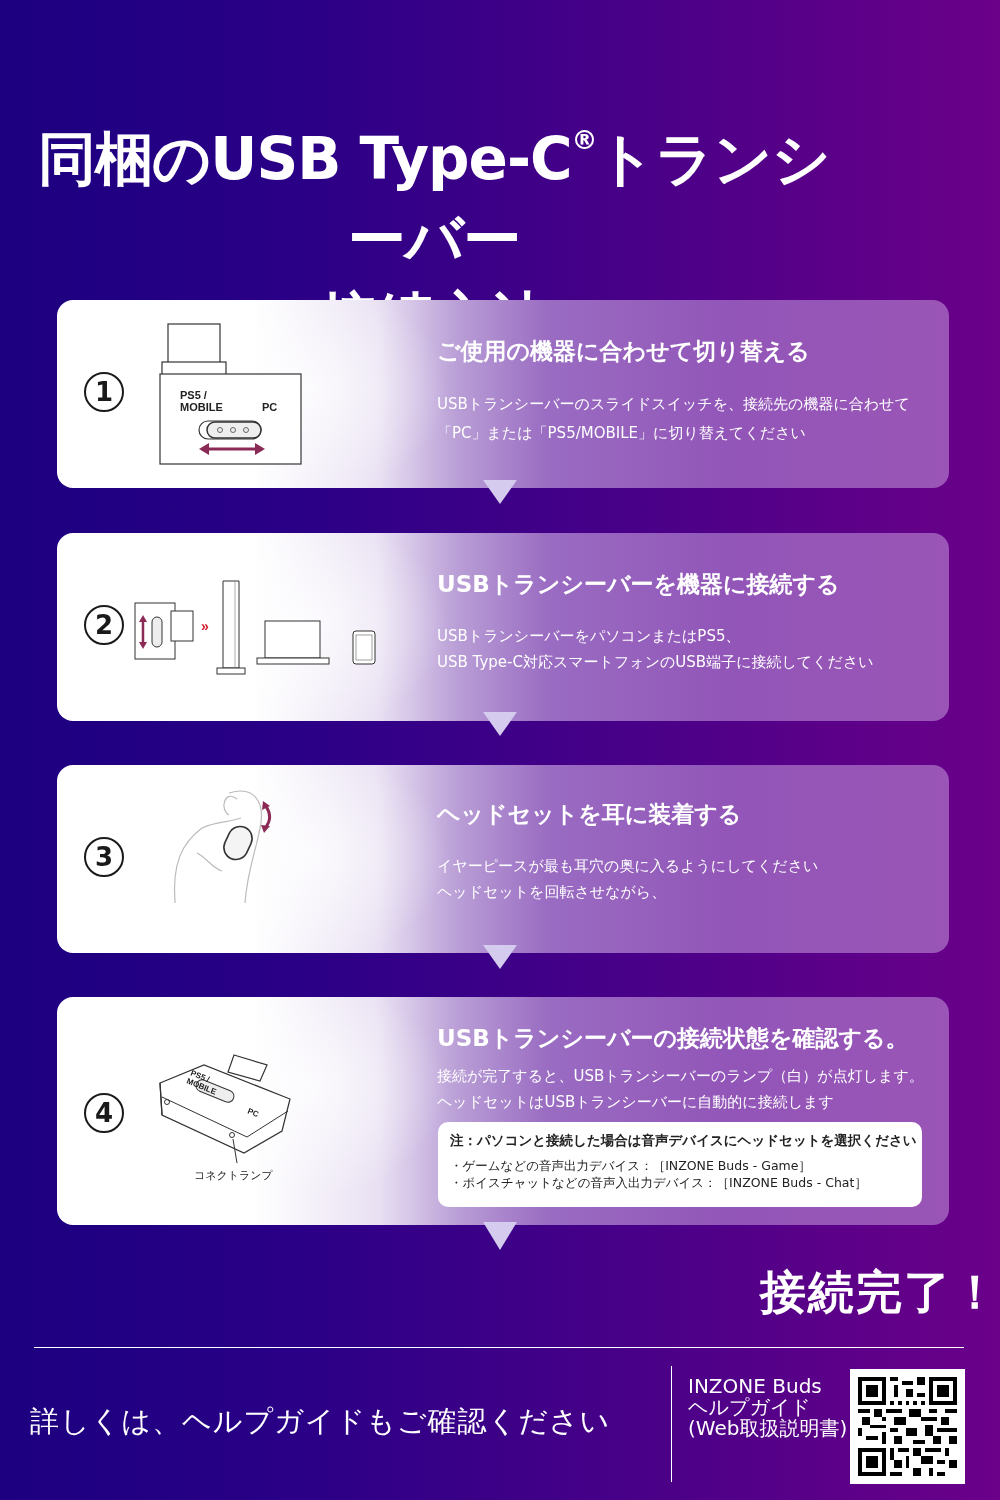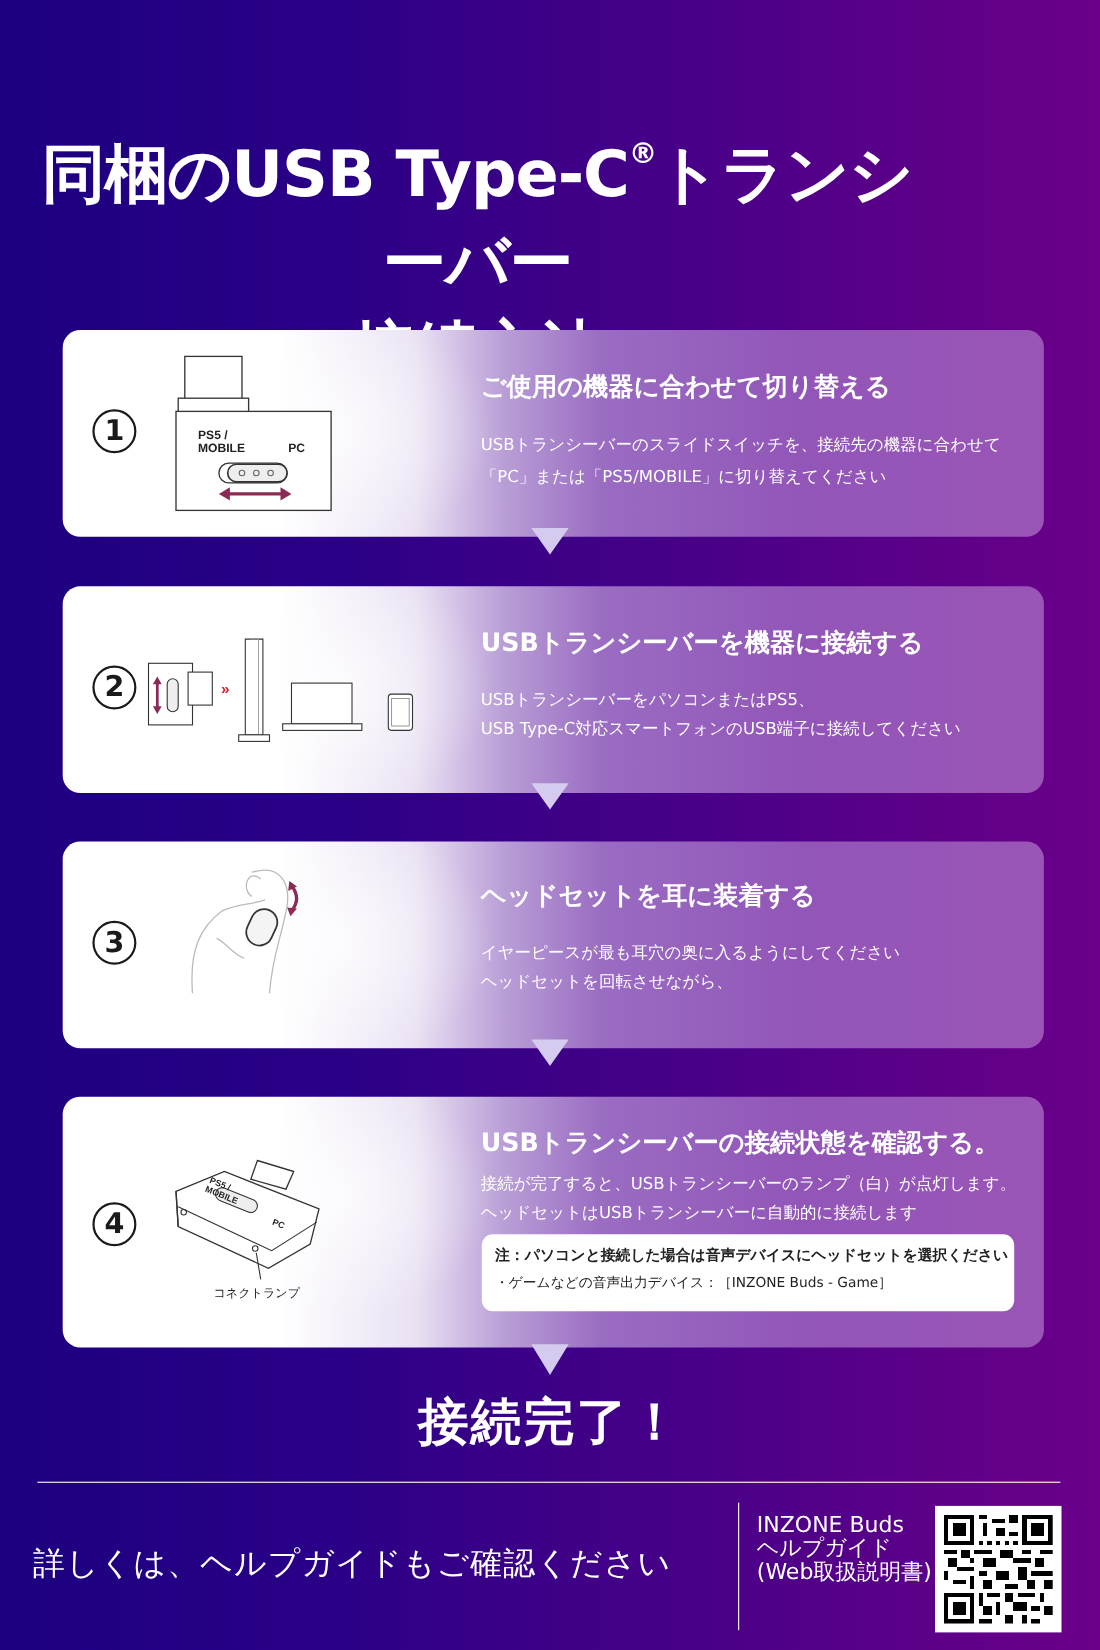--- a/index.html
+++ b/index.html
@@ -41,29 +41,29 @@
   .card-p {
     position: absolute; left: 380px; z-index: 2;
     font-size: 15px; color: #fff; line-height: 29px; white-space: nowrap;
   }
   .arrow {
     position: absolute; left: 483px; width: 0; height: 0;
     border-left: 17px solid transparent; border-right: 17px solid transparent;
     border-top: 24px solid #d4cbee; z-index: 3;
   }
   .note {
-    position: absolute; left: 381px; top: 125px; width: 484px; height: 70px;
+    position: absolute; left: 381px; top: 125px; width: 484px; height: 85px;
     background: #fff; border-radius: 10px; z-index: 2;
     color: #222; padding: 10px 12px;
   }
   .note-h { font-size: 13.5px; font-weight: bold; margin-bottom: 7px; white-space: nowrap; }
   .note-li { font-size: 12.5px; line-height: 17px; white-space: nowrap; }
 
   .complete {
-    position: absolute; left: 0; top: 1262px; width: 1000px; text-align: center;
+    position: absolute; left: 0; top: 1262px; width: 1000px; text-align: right;
     font-size: 46px; font-weight: bold; color: #fff; letter-spacing: 2px;
   }
   .divider { position: absolute; left: 34px; top: 1347px; width: 930px; height: 1px; background: #fff; }
   .footer-text {
     position: absolute; left: 30px; top: 1402px; font-size: 29px; color: #fff;
     letter-spacing: 1px; white-space: nowrap;
   }
   .vline { position: absolute; left: 671px; top: 1366px; width: 1px; height: 116px; background: #fff; }
   .footer-side { position: absolute; left: 688px; top: 1376px; font-size: 20px; line-height: 21px; color: #fff; white-space: nowrap; }
   .qr { position: absolute; left: 850px; top: 1369px; width: 115px; height: 115px; background: #fff; padding: 8px; }
@@ -165,20 +165,21 @@
     <text x="42" y="132" font-size="11" fill="#222" font-family="DejaVu Sans, sans-serif">コネクトランプ</text>
   </svg>
   <div class="card-h" style="top:26px;">USBトランシーバーの接続状態を確認する。</div>
   <div class="card-p" style="top:66px;line-height:26px;">
     <div>接続が完了すると、USBトランシーバーのランプ（白）が点灯します。</div>
     <div>ヘッドセットはUSBトランシーバーに自動的に接続します</div>
   </div>
   <div class="note">
     <div class="note-h">注：パソコンと接続した場合は音声デバイスにヘッドセットを選択ください</div>
     <div class="note-li">・ゲームなどの音声出力デバイス：［INZONE Buds - Game］</div>
+    <div class="note-li">・ボイスチャットなどの音声入出力デバイス：［INZONE Buds - Chat］</div>
   </div>
 </div>
 <div class="arrow" style="top:1222px;border-top-width:28px;"></div>
 
 <div class="complete">接続完了！</div>
 <div class="divider"></div>
 
 <div class="footer-text">詳しくは、ヘルプガイドもご確認ください</div>
 <div class="vline"></div>
 <div class="footer-side">

